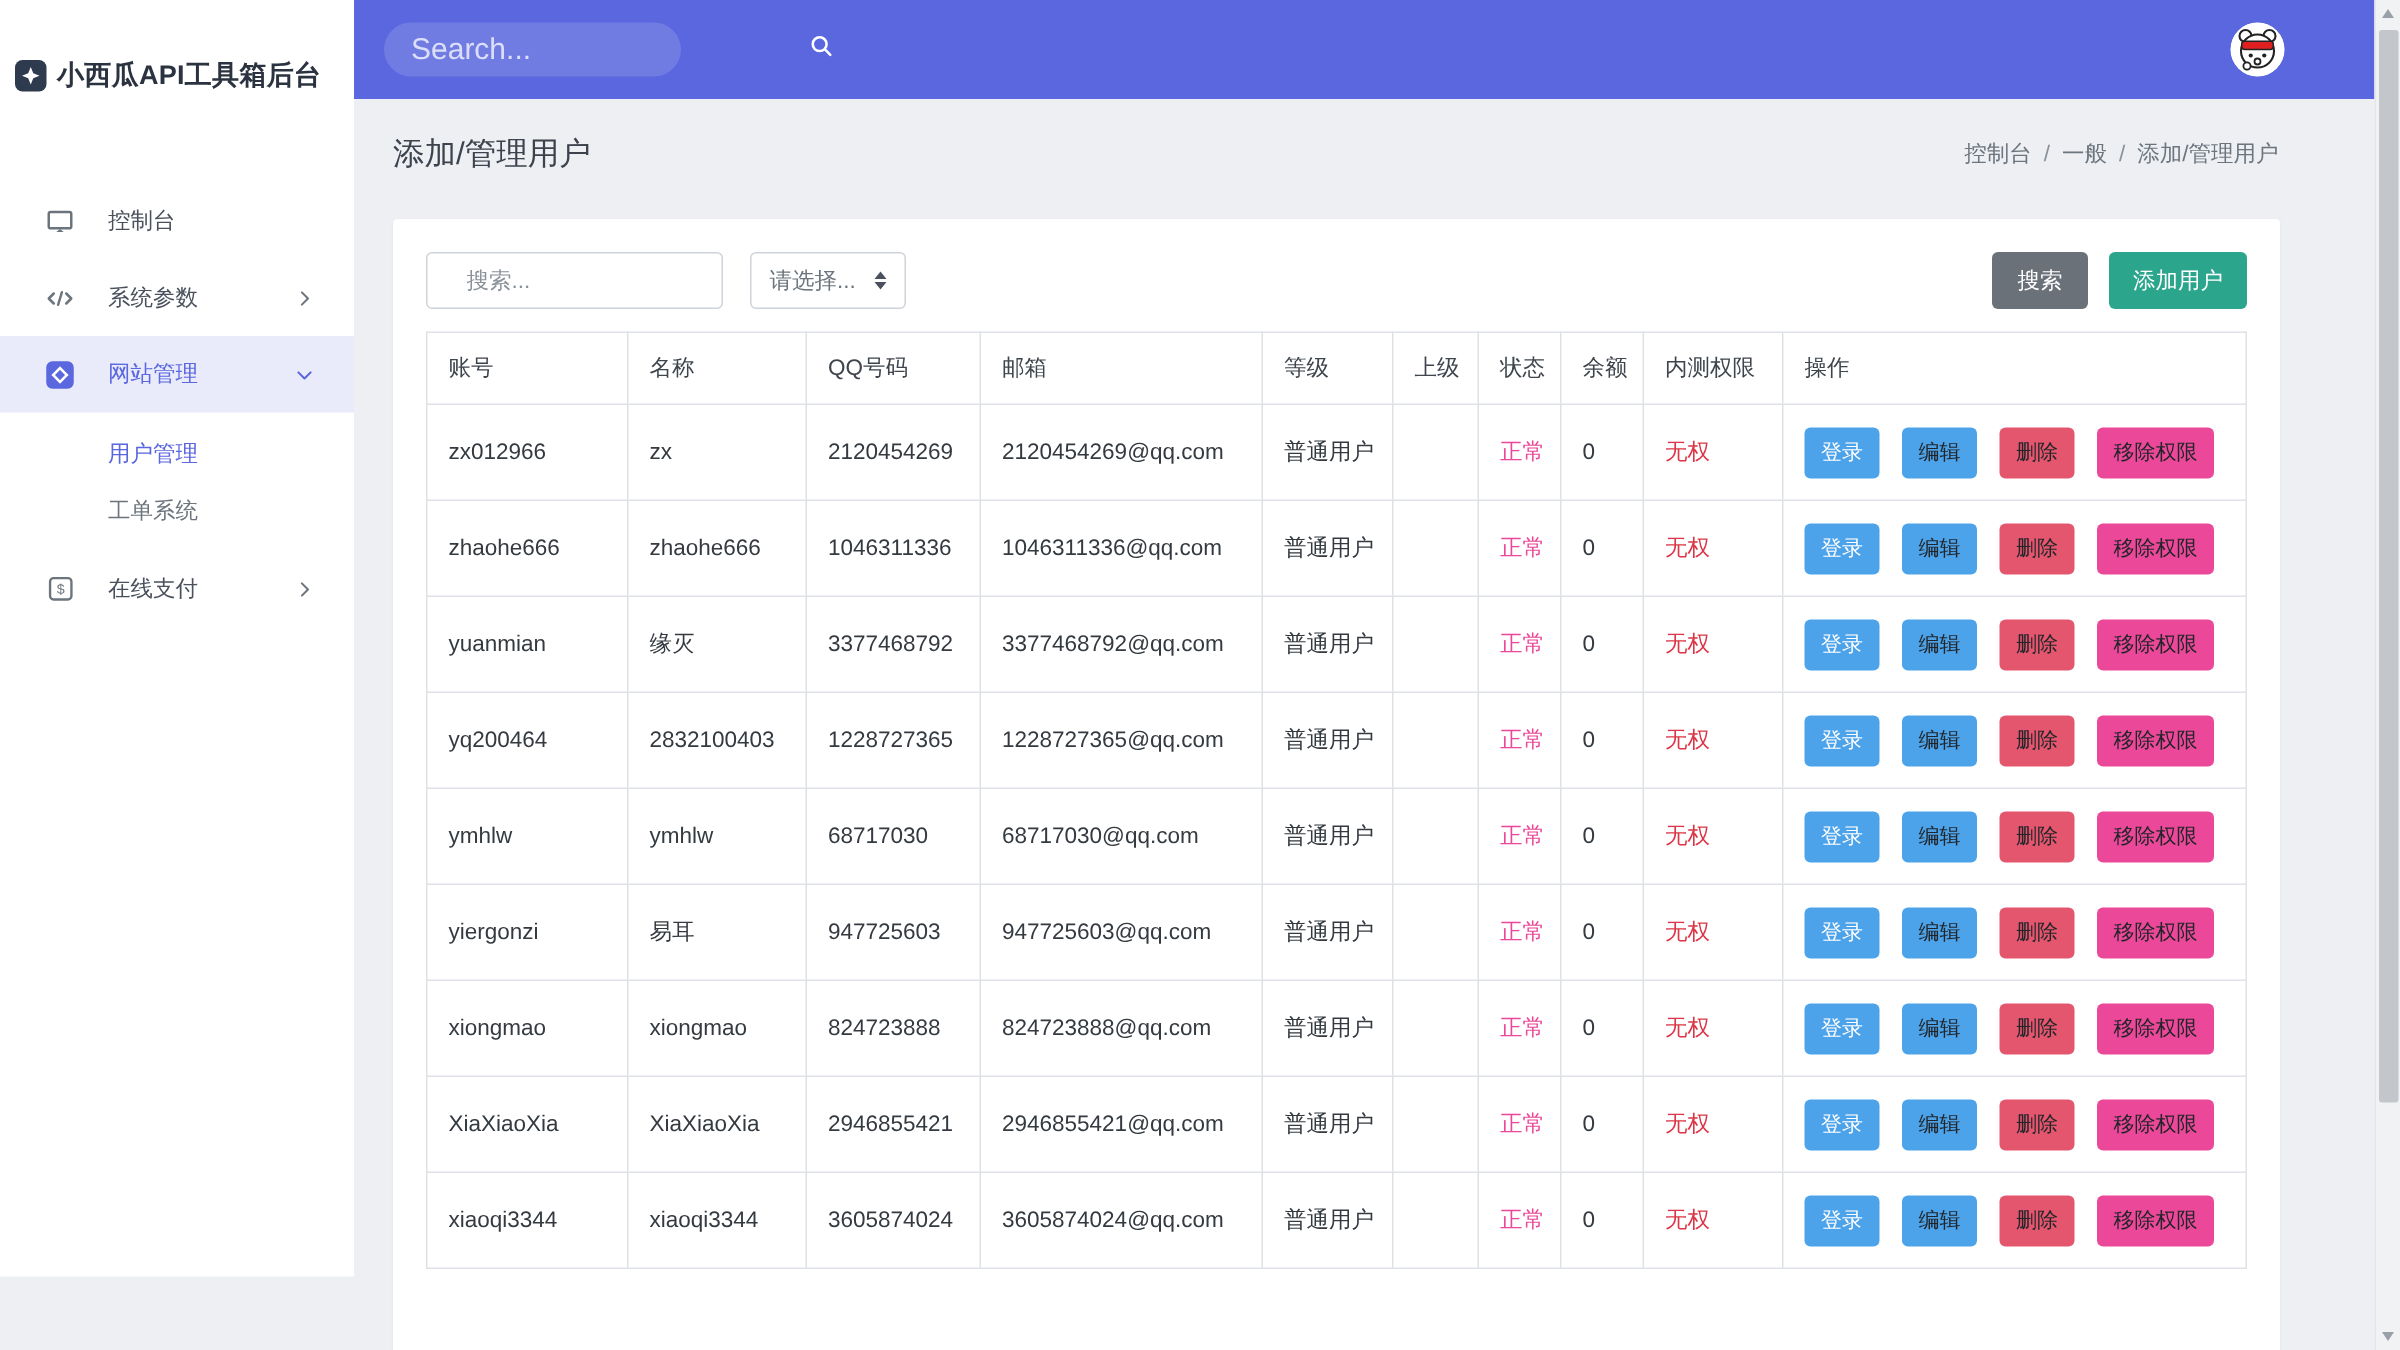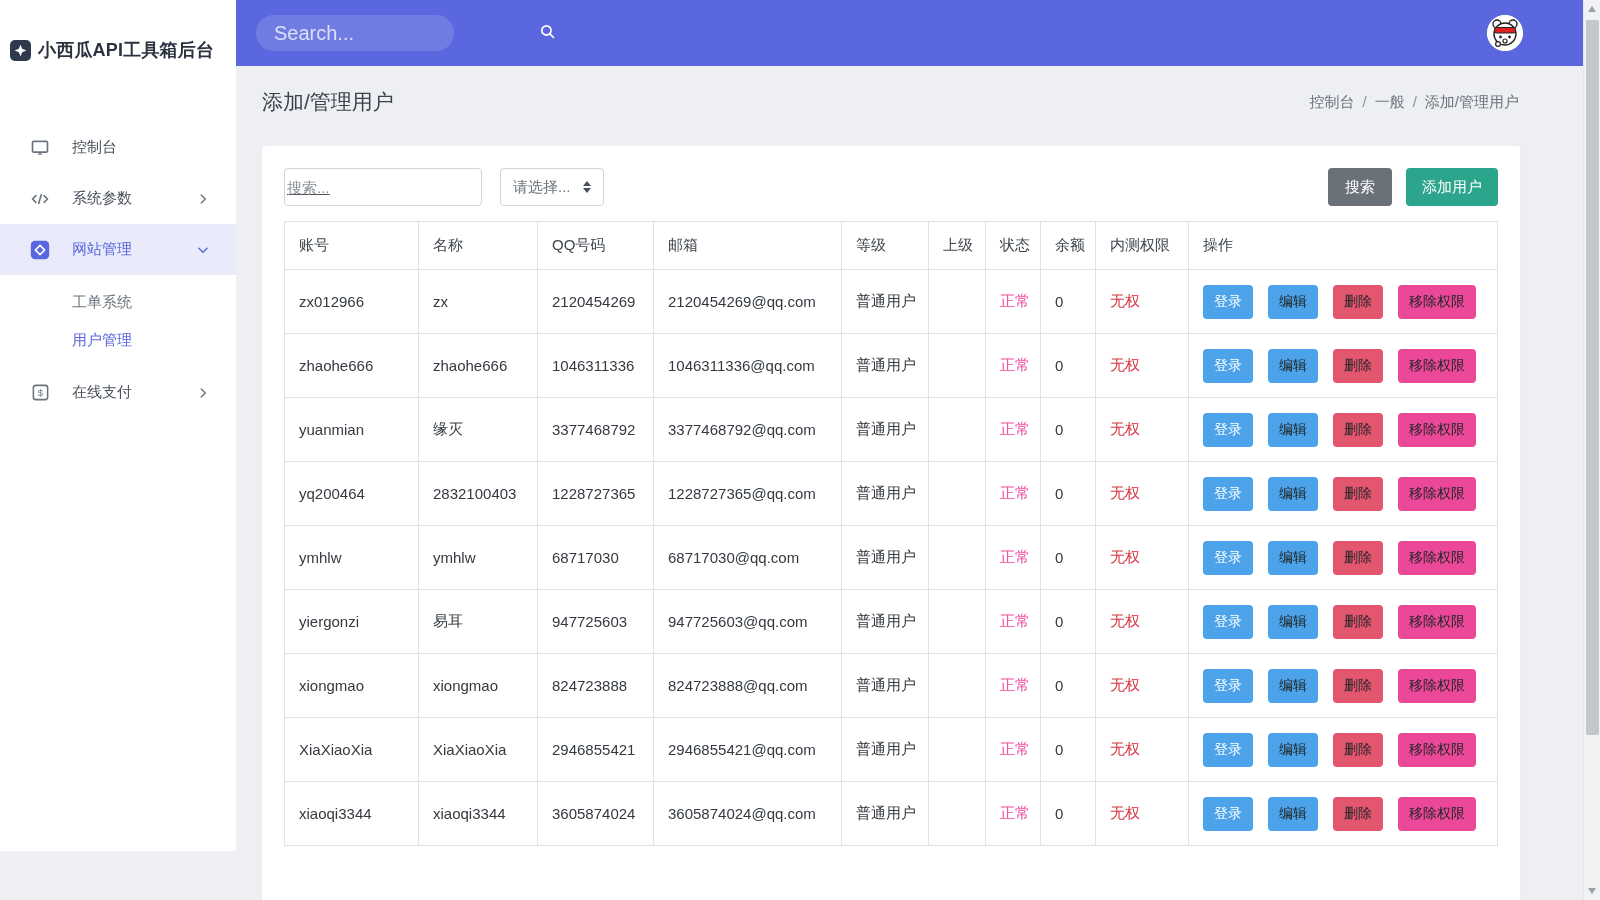--- a/index.html
+++ b/index.html
@@ -34,21 +34,21 @@
 
   
   .content { position:absolute; left:236px; top:66px; width:1347px; height:592px; }
   .page-head { position:absolute; left:26px; right:64px; top:22px; display:flex; align-items:center; justify-content:space-between; }
   .page-title { font-size:21px; color:#3c434d; font-weight:normal; }
   .breadcrumb { font-size:15px; color:#6c757d; }
   .breadcrumb .sep { margin:0 8px; color:#8a9199; }
 
   .card { position:absolute; left:26px; top:80px; width:1258px; height:760px; background:#ffffff; border-radius:3px; box-shadow:0 1px 2px rgba(0,0,0,0.06); }
   .filter-row { display:flex; align-items:center; padding:22px 22px 15px 22px; }
-  .filter-search { width:198px; height:38px; border:1px solid #ced4da; border-radius:4px; padding:0 2px; font-size:15px; color:#495057; outline:none; font-family:inherit;text-decoration:underline; }
+  .filter-search { width:198px; height:38px; border:1px solid #ced4da; border-radius:4px; padding:0 26px; font-size:15px; color:#495057; outline:none; font-family:inherit; }
   .filter-search::placeholder { color:#8a9199; }
   .filter-select { margin-left:18px; height:38px; min-width:98px; border:1px solid #ced4da; border-radius:4px; display:flex; align-items:center; padding:0 12px; font-size:15px; color:#6c757d; cursor:pointer; gap:12px; background:#fff; }
   .caret-stack { display:flex; flex-direction:column; gap:2px; }
   .caret-up { width:0; height:0; border-left:4px solid transparent; border-right:4px solid transparent; border-bottom:5px solid #4a515c; }
   .caret-down { width:0; height:0; border-left:4px solid transparent; border-right:4px solid transparent; border-top:5px solid #4a515c; }
   .filter-spacer { flex:1; }
   .btn { border:none; border-radius:4px; height:38px; font-size:15px; font-family:Liberation Mono, monospace; cursor:pointer; padding:0 17px; }
   .btn-search { background:#6a7178; color:#ffffff; }
   .btn-add { background:#2ba58c; color:#ffffff; margin-left:14px; padding:0 16px; }
 
@@ -125,22 +125,22 @@
       </span>
       <span class="ni-label">网站管理</span>
       <span class="ni-chevron">
         <svg width="14" height="14" viewBox="0 0 24 24" fill="none" stroke="#5a67df" stroke-width="2.4" stroke-linecap="round" stroke-linejoin="round">
             <polyline points="5,9 12,16 19,9"></polyline>
           </svg>
       </span>
     </div>
 
     <div class="nav-gap"></div>
+    <div class="sub-item active">用户管理</div>
     <div class="sub-item">工单系统</div>
-    <div class="sub-item active">用户管理</div>
     <div class="nav-gap"></div>
 
     <div class="nav-item">
       <span class="ni-icon">
         <svg width="19" height="19" viewBox="0 0 24 24" fill="none" stroke="#6c757d" stroke-width="2" stroke-linecap="round" stroke-linejoin="round">
             <rect x="3" y="3" width="18" height="18" rx="3"></rect>
             <text x="12" y="16.4" text-anchor="middle" font-size="12" fill="#6c757d" stroke="none" font-family="'Liberation Sans',sans-serif">$</text>
           </svg>
       </span>
       <span class="ni-label">在线支付</span>

